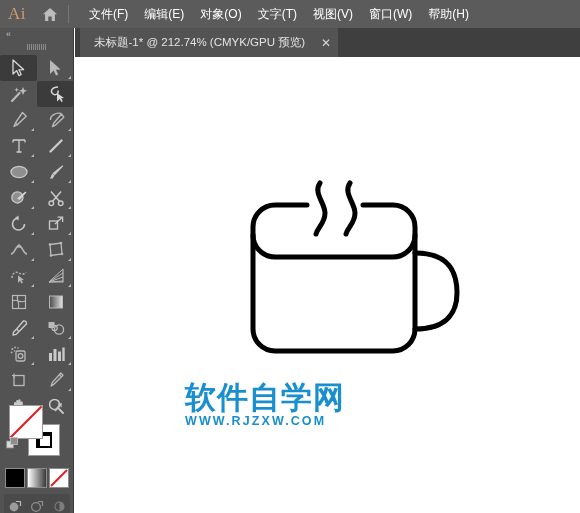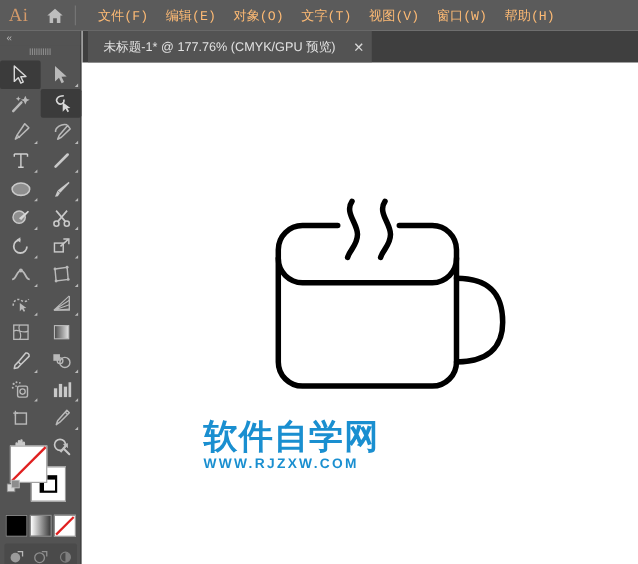--- a/index.html
+++ b/index.html
@@ -18,21 +18,21 @@
   }
   .ai-logo{
     width:34px;height:28px;display:flex;align-items:center;justify-content:center;
     color:#d49a6a;font-size:17px;font-weight:normal;letter-spacing:.5px;
     font-family:"Liberation Serif","DejaVu Serif",serif;
   }
   .home-btn{width:32px;height:28px;display:flex;align-items:center;justify-content:center;}
   .mb-divider{width:1px;height:18px;background:#777;margin:0 6px 0 2px;}
   .menu-items{display:flex;align-items:center;height:28px;margin-left:6px;}
   .menu-item{
-    color:#fdba74;font-size:12px;padding:4px 8px;white-space:nowrap;cursor:default;font-family:Liberation Mono, monospace;
+    color:#ffffff;font-size:12px;padding:4px 8px;white-space:nowrap;cursor:default;
   }
 
   
   .tabbar{
     position:absolute;left:75px;top:28px;width:505px;height:29px;
     background:#3f3f3f;box-sizing:border-box;
   }
   .doc-tab{
     position:absolute;left:5px;top:0;height:29px;
     background:#535353;display:flex;align-items:center;
@@ -152,21 +152,21 @@
       <div class="menu-item">对象(O)</div>
       <div class="menu-item">文字(T)</div>
       <div class="menu-item">视图(V)</div>
       <div class="menu-item">窗口(W)</div>
       <div class="menu-item">帮助(H)</div>
     </div>
   </div>
 
   <div class="tabbar">
     <div class="doc-tab">
-      <span class="doc-tab-title">未标题-1* @ 177.76% (CMYK/GPU 预览)</span>
+      <span class="doc-tab-title">未标题-1* @ 212.74% (CMYK/GPU 预览)</span>
       <span class="doc-tab-close">✕</span>
     </div>
   </div>
 
   <div class="canvas">
 
     <div class="artwork">
       <svg width="215" height="190" viewBox="0 0 215 190">
 
         <path d="M8 58 L8 152 A22 22 0 0 0 30 174 L148 174 A22 22 0 0 0 170 152 L170 58" fill="none" stroke="#000000" stroke-width="5" stroke-linecap="round"></path>

